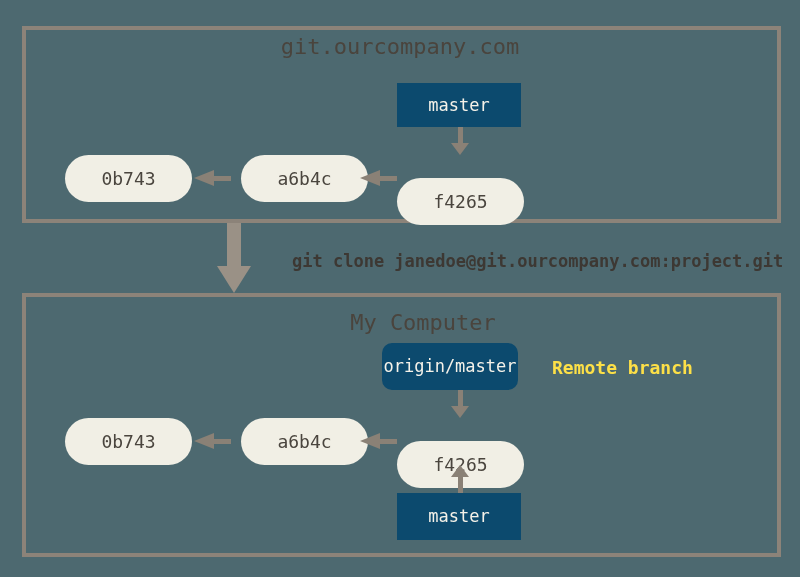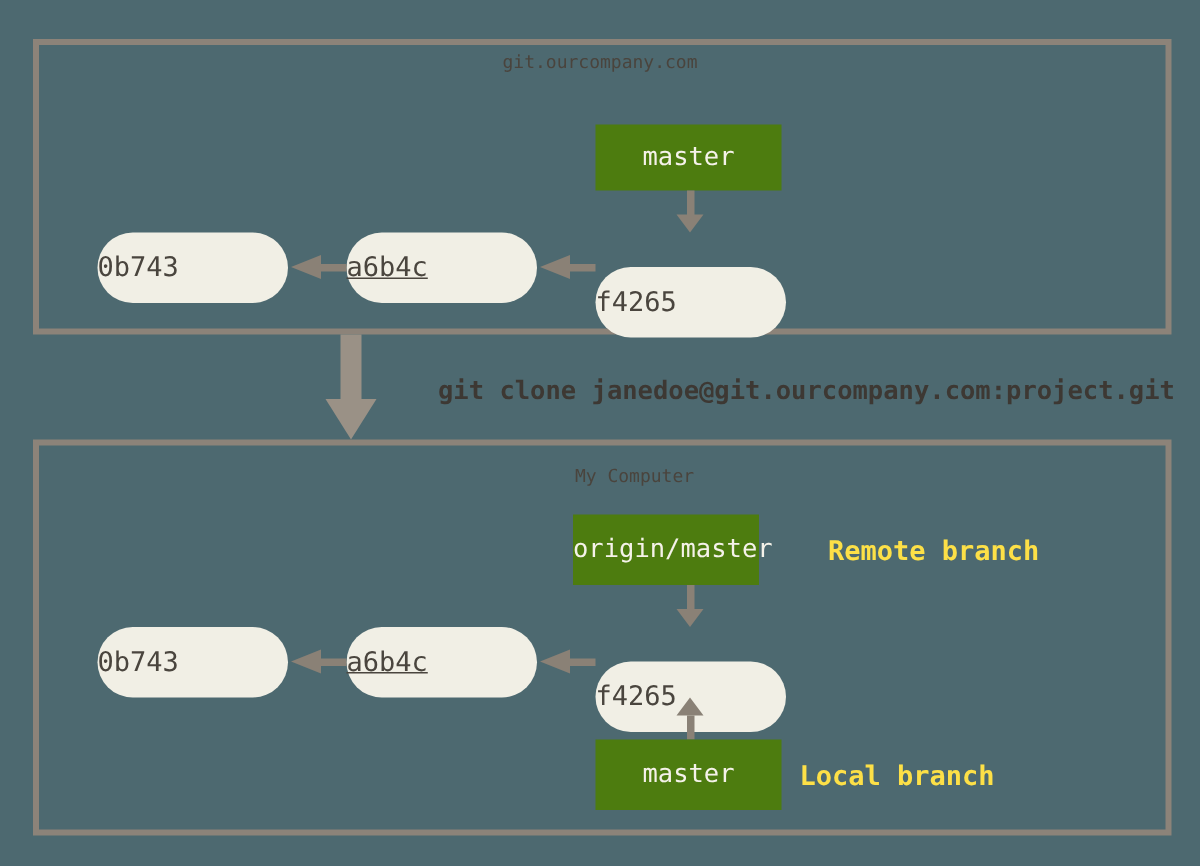--- a/index.html
+++ b/index.html
@@ -10,40 +10,40 @@
   }
   
   .machine-box{
     position:absolute;left:22px;width:751px;
     border:4px solid #8c8379;background:transparent;box-sizing:content-box;
   }
   .box-server{top:26px;height:189px;}
   .box-computer{top:293px;height:256px;}
   .box-title{
     position:absolute;left:0;width:100%;text-align:center;
-    font-size:12px;color:#4a443d;font-weight:normal;
+    font-size:22px;color:#4a443d;font-weight:normal;
   }
   .title-server{top:34px;}
   .title-computer{top:310px;padding-left:23px;}
   
   .branch-tag{
-    position:absolute;background:#4d7c0f;color:#f5f2e9;
+    position:absolute;background:#0c4a6e;color:#f5f2e9;
     font-size:17px;text-align:center;
   }
   .tag-server-master{left:397px;top:83px;width:124px;height:44px;line-height:44px;}
-  .tag-origin-master{left:382px;top:343px;width:124px;height:47px;line-height:47px;}
+  .tag-origin-master{left:382px;top:343px;width:136px;height:47px;line-height:47px;border-radius:10px;}
   .tag-local-master{left:397px;top:493px;width:124px;height:47px;line-height:47px;}
   
   .commit{
     position:absolute;width:127px;height:47px;line-height:47px;
-    background:#f1efe5;border-radius:24px;
+    background:#f1efe5;border-radius:24px;text-align:center;
     font-size:18px;color:#4a453e;
   }
   .row-server{top:155px;} .row-computer{top:418px;}
-  .c1{left:65px;} .c2{left:231px;text-decoration:underline;} .c3{left:397px;margin-top:23px;}
+  .c1{left:65px;} .c2{left:241px;} .c3{left:397px;margin-top:23px;}
   
   .shaft-v{position:absolute;width:5px;background:#8a8176;}
   .shaft-h{position:absolute;height:5px;background:#8a8176;}
   .head-down{position:absolute;width:0;height:0;
     border-left:9px solid transparent;border-right:9px solid transparent;
     border-top:12px solid #8a8176;}
   .head-up{position:absolute;width:0;height:0;
     border-left:9px solid transparent;border-right:9px solid transparent;
     border-bottom:12px solid #8a8176;}
   .head-left{position:absolute;width:0;height:0;
@@ -105,15 +105,14 @@
 
   <div class="head-left" style="left:194px;top:433px;"></div>
   <div class="shaft-h" style="left:214px;top:439px;width:17px;"></div>
   <div class="head-left" style="left:360px;top:433px;"></div>
   <div class="shaft-h" style="left:380px;top:439px;width:17px;"></div>
 
   <div class="head-up" style="left:451px;top:465px;"></div>
   <div class="shaft-v" style="left:458px;top:477px;height:16px;"></div>
 
   <div class="branch-tag tag-local-master">master</div>
-  <div class="annotation anno-local">Local branch</div>
 
 </div>
 
 </body></html>

